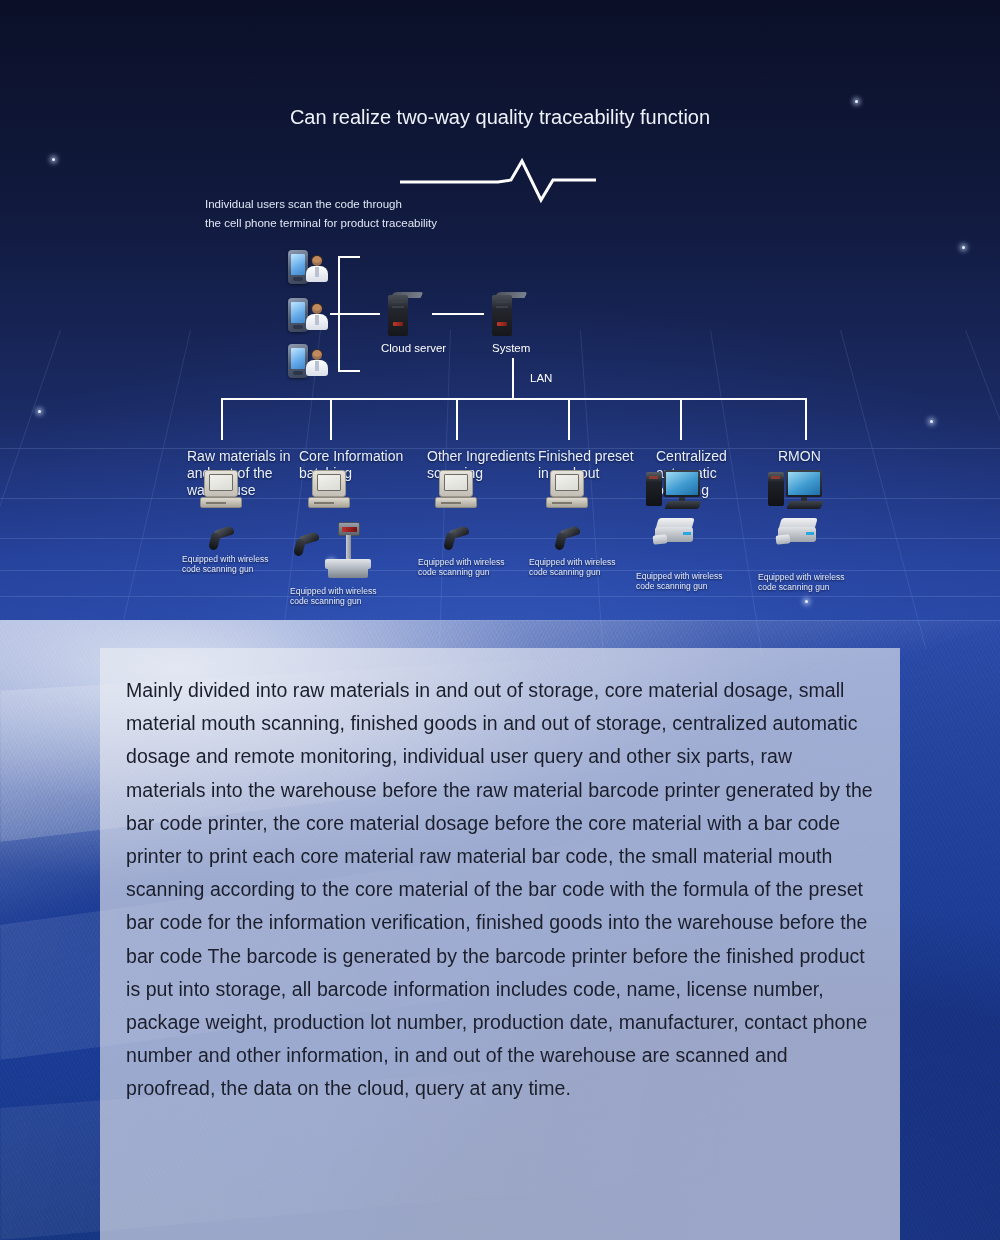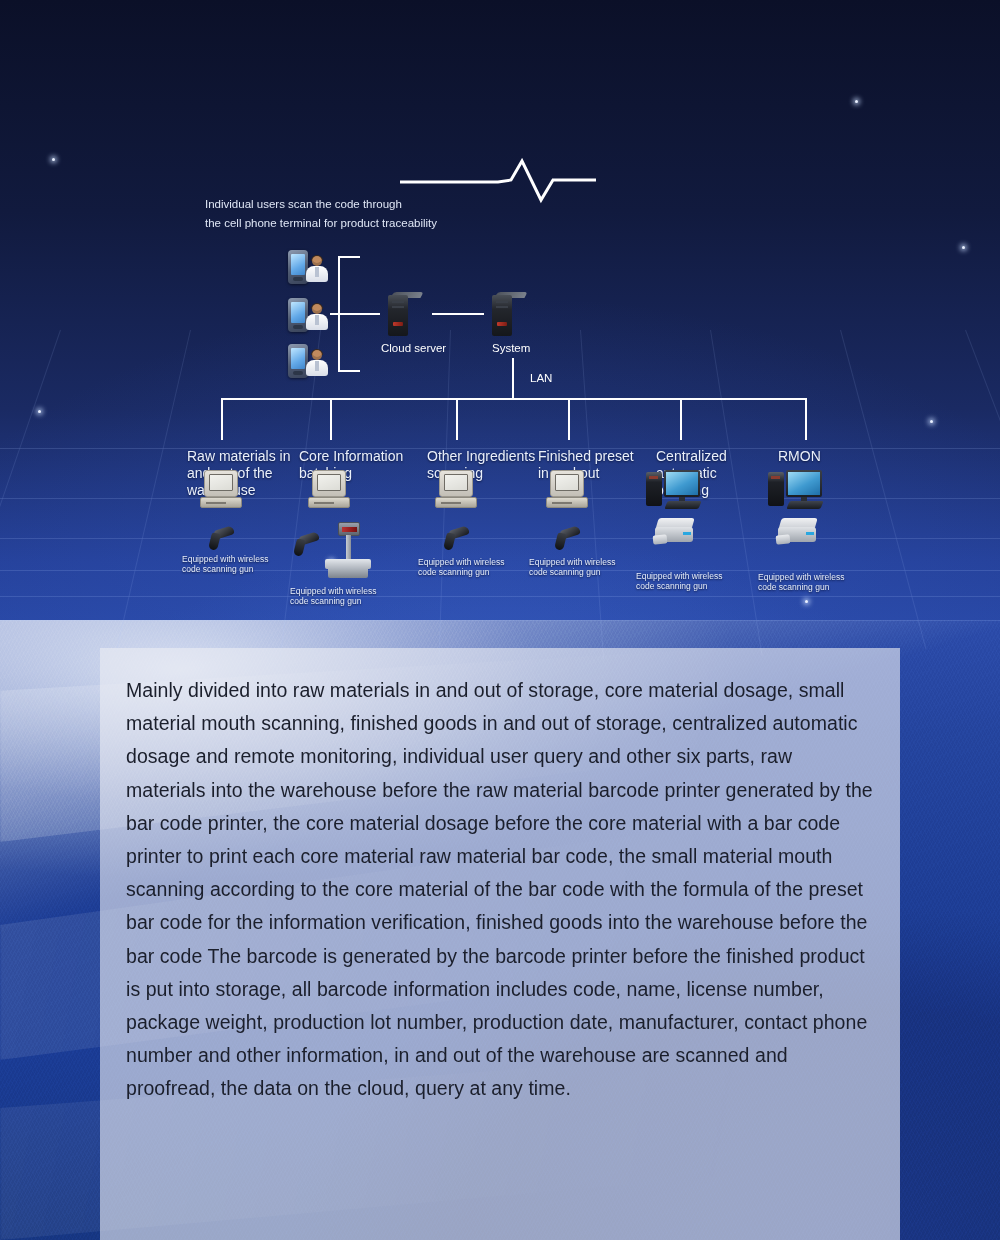--- a/index.html
+++ b/index.html
@@ -210,20 +210,21 @@
   </div>
 
   <div class="spark" style="left:52px;  top:158px;"></div>
   <div class="spark" style="left:855px; top:100px;"></div>
   <div class="spark" style="left:962px; top:246px;"></div>
   <div class="spark" style="left:38px;  top:410px;"></div>
   <div class="spark" style="left:930px; top:420px;"></div>
   <div class="spark" style="left:330px; top:560px;"></div>
   <div class="spark" style="left:805px; top:600px;"></div>
 
+  <div class="subtitle">Can realize two-way quality traceability function</div>
 
   <svg class="pulse" width="200" height="46" viewBox="0 0 200 46">
     <polyline points="2,24 100,24 113,22 124,3 143,42 155,22 198,22" fill="none" stroke="#ffffff" stroke-width="3" stroke-linejoin="miter"></polyline>
   </svg>
 
   <div class="cap cap-left">
     <div>Individual users scan the code through</div>
     <div>the cell phone terminal for product traceability</div>
   </div>
 

